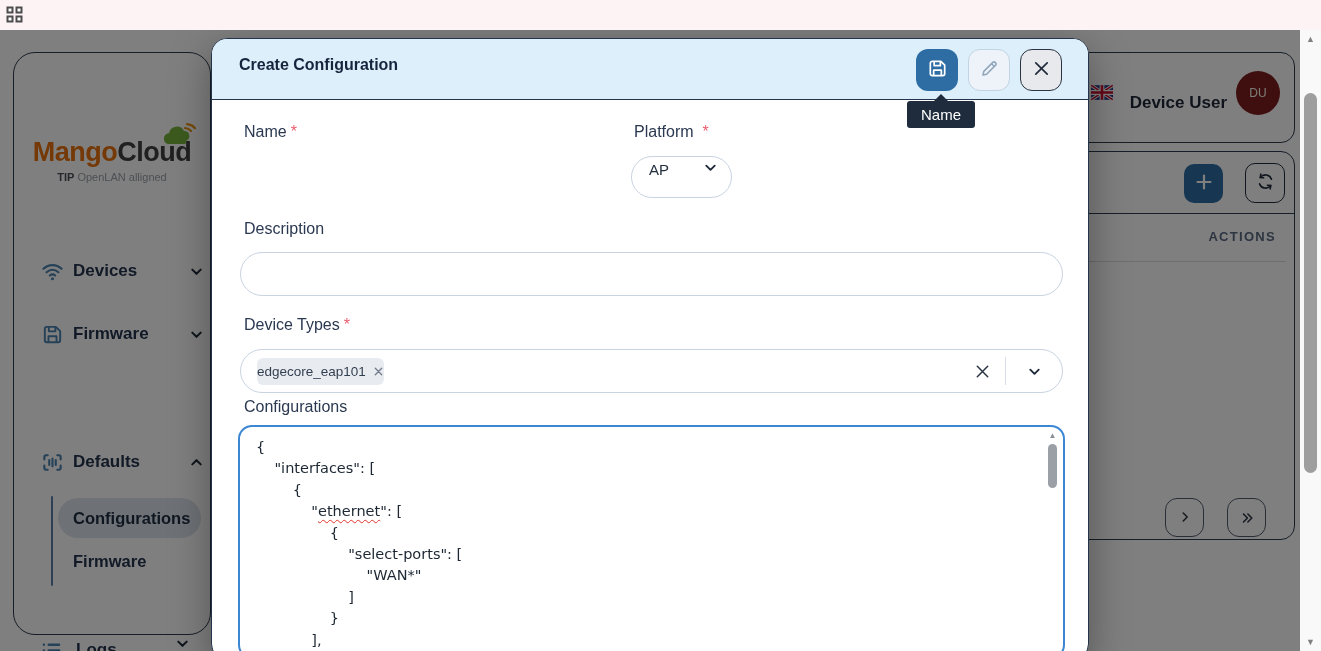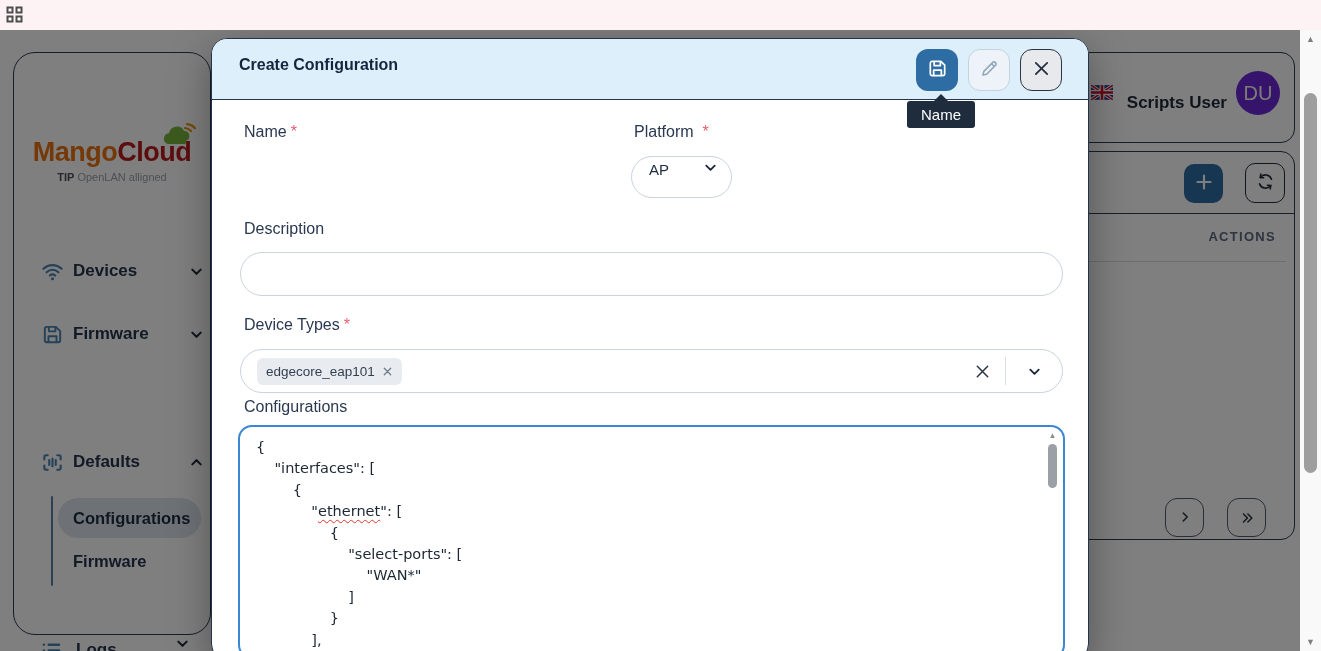--- a/index.html
+++ b/index.html
@@ -13,42 +13,42 @@
   
   .app { position:absolute; left:0; top:30px; width:1300px; height:621px; background:#ffffff; z-index:1; }
 
   .card { background:#fff; border:1px solid #2d3c50; }
 
   
   .sidebar { position:absolute; left:13px; top:22px; width:198px; height:583px; border-radius:22px; }
   .logo { position:absolute; top:84px; left:0; right:0; text-align:center; }
   .logo-line { position:relative; display:inline-block; font-size:27px; font-weight:700; letter-spacing:-0.5px; }
   .logo-mango { color:#e8720c; }
-  .logo-cloud { color:#b91c1c; }
+  .logo-cloud { color:#404040; }
   .logo-cloudpic { position:absolute; right:-6px; top:-15px; }
   .logo-tagline { margin-top:3px; font-size:11px; color:#9aa0a8; }
   .logo-tagline b { color:#4a4f57; }
   .nav-item { position:absolute; left:0; width:198px; height:44px; display:flex; align-items:center; padding-left:27px; cursor:pointer; }
   .nav-item .ni-icon { width:23px; height:23px; flex:0 0 23px; }
   .nav-item .ni-label { margin-left:9px; font-size:17px; font-weight:700; color:#24344e; }
   .nav-chev { position:absolute; left:175px; width:15px; height:15px; }
   .nav-chev.up { transform:rotate(180deg); }
   .subline { position:absolute; left:37px; top:443px; width:2px; height:90px; background:#5b82a8; border-radius:2px; }
   .subitem-active { position:absolute; left:44px; top:445px; width:143px; height:40px; background:#dde4ec; border-radius:20px; line-height:40px; padding-left:15px; font-size:16.5px; font-weight:700; color:#1d2c41; cursor:pointer; }
   .subitem { position:absolute; left:59px; top:493px; height:30px; line-height:30px; font-size:16.5px; font-weight:700; color:#24344e; cursor:pointer; }
   .logs-item { position:absolute; left:40px; top:598px; width:160px; height:44px; display:flex; align-items:center; cursor:pointer; }
   .logs-item .ni-icon { width:23px; height:23px; }
   .logs-item .ni-label { margin-left:13px; font-size:17px; font-weight:700; color:#24344e; }
   .logs-chev { position:absolute; left:175px; top:606px; width:15px; height:15px; }
 
   
   .topbar { position:absolute; left:222px; top:22px; width:1073px; height:91px; border-radius:14px; }
   .flag { position:absolute; right:181px; top:31px; width:22px; height:17px; border-radius:2px; overflow:hidden; }
   .username { position:absolute; right:67px; top:40px; font-size:17px; font-weight:700; color:#1c2738; }
-  .avatar { position:absolute; right:14px; top:18px; width:44px; height:44px; border-radius:50%; background:#6d28d9; color:#f6f8ec; font-size:20px; display:flex; align-items:center; justify-content:center; }
+  .avatar { position:absolute; right:14px; top:18px; width:44px; height:44px; border-radius:50%; background:#7f1d1d; color:#f6f8ec; font-size:12px; display:flex; align-items:center; justify-content:center; }
 
   
   .content { position:absolute; left:222px; top:121px; width:1073px; height:389px; border-radius:14px; }
   .toolbar { position:absolute; left:0; top:0; width:100%; height:62px; border-bottom:1px solid #2d3c50; }
   .btn-plus { position:absolute; left:961px; top:12px; width:39px; height:39px; border-radius:10px; background:#2d6da3; border:none; display:flex; align-items:center; justify-content:center; cursor:pointer; }
   .btn-refresh { position:absolute; left:1022px; top:11px; width:40px; height:40px; border-radius:10px; background:transparent; border:1.5px solid #222c3c; display:flex; align-items:center; justify-content:center; cursor:pointer; }
   .thead-row { position:absolute; left:0; top:62px; width:1063px; height:48px; border-bottom:1px solid #d8dde4; }
   .thead-actions { position:absolute; right:10px; top:15px; font-size:13px; font-weight:700; letter-spacing:1.3px; color:#5a6a83; }
   .pag-btn { position:absolute; top:346px; width:39px; height:39px; border-radius:12px; border:1px solid #535e6e; background:transparent; color:#2b3645; font-size:20px; display:flex; align-items:center; justify-content:center; cursor:pointer; }
   .pag-next { left:942px; } .pag-last { left:1004px; font-size:21px; }
@@ -74,21 +74,21 @@
   .tooltip::before { content:""; position:absolute; left:50%; top:-7px; margin-left:-7px; border-left:7px solid transparent; border-right:7px solid transparent; border-bottom:7px solid #1e2c3d; }
 
   .f-label { position:absolute; font-size:16px; color:#2a3850; }
   .req { color:#e85d6d; margin-left:4px; }
   .req-gap { margin-left:9px; }
   .f-input { position:absolute; border:1px solid #c9d4e0; border-radius:21px; background:#fff; font-family:"Liberation Sans",sans-serif; font-size:15px; color:#222f3f; padding:0 18px; outline:none; }
   .name-input { left:28px; top:117px; width:372px; height:42px; }
   .plat-select { left:419px; top:117px; width:101px; height:42px; display:flex; align-items:center; justify-content:space-between; padding:0 13px 16px 17px; cursor:pointer; }
   .desc-input { left:28px; top:213px; width:823px; height:44px; border-radius:22px; resize:none; padding:10px 18px; }
   .dt-box { position:absolute; left:28px; top:310px; width:823px; height:44px; border:1px solid #c9d4e0; border-radius:22px; display:flex; align-items:center; }
-  .chip { margin-left:16px; height:27px; background:#e8ecf1; border-radius:6px; display:flex; align-items:center; padding:0 9px; font-size:13.5px; color:#333f4f; }
+  .chip { margin-left:16px; height:27px; background:#e8ecf1; border-radius:6px; display:flex; align-items:center; padding:0 0; font-size:13.5px; color:#333f4f; }
   .chip .chip-x { margin-left:7px; cursor:pointer; display:flex; }
   .dt-spacer { flex:1; }
   .dt-clear { width:46px; display:flex; justify-content:center; cursor:pointer; }
   .dt-div { width:1px; height:28px; background:#d6dde6; }
   .dt-chev { width:56px; display:flex; justify-content:center; cursor:pointer; }
 
   .cfg-editor { position:absolute; left:26px; top:386px; width:827px; height:234px; border:2px solid #3c87d3; border-radius:14px; background:#fff; overflow:hidden; cursor:text; }
   .cfg-text { position:absolute; left:16px; top:10px; right:20px; bottom:0; font-family:"DejaVu Sans",sans-serif; font-size:14.5px; line-height:21.4px; color:#1c2733; white-space:pre; }
   .misspell { text-decoration:underline; text-decoration-style:wavy; text-decoration-color:#e0342b; text-decoration-thickness:1px; text-underline-offset:3px; }
   .cfg-scroll { position:absolute; right:3px; top:4px; width:15px; bottom:4px; }
@@ -197,21 +197,21 @@
   <div class="card topbar">
     <span class="flag">
       <svg width="22" height="17" viewBox="0 0 60 40">
           <rect width="60" height="40" fill="#2b3f8e"></rect>
           <path d="M0 0 L60 40 M60 0 L0 40" stroke="#fff" stroke-width="9"></path>
           <path d="M0 0 L60 40 M60 0 L0 40" stroke="#c8102e" stroke-width="4"></path>
           <path d="M30 0 V40 M0 20 H60" stroke="#fff" stroke-width="13"></path>
           <path d="M30 0 V40 M0 20 H60" stroke="#c8102e" stroke-width="7"></path>
         </svg>
     </span>
-    <span class="username">Scripts User</span>
+    <span class="username">Device User</span>
     <span class="avatar">DU</span>
   </div>
 
   <div class="card content">
     <div class="toolbar">
       <button class="btn-plus">
         <span><svg width="20" height="20" viewBox="0 0 20 20" stroke="#fff" stroke-width="2.2" stroke-linecap="round">
               <path d="M10 3.5 V16.5 M3.5 10 H16.5"></path>
             </svg></span>
       </button>

